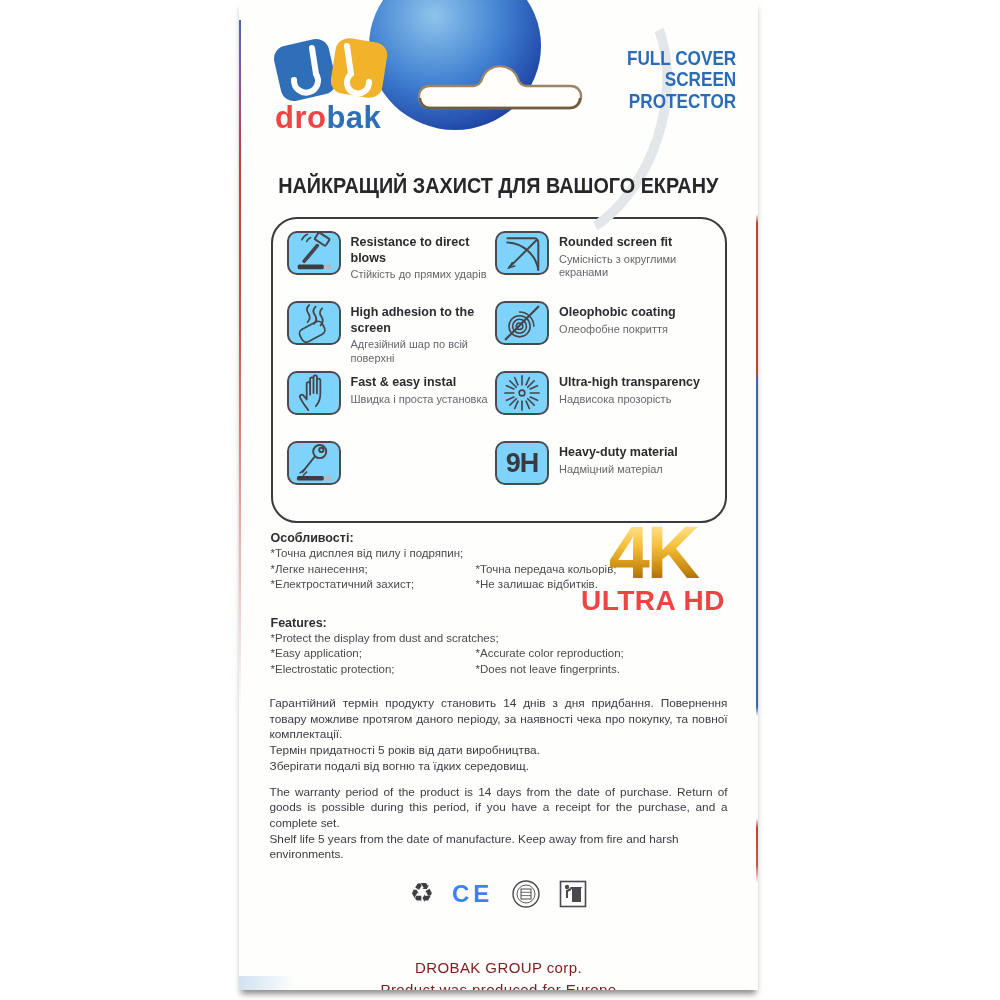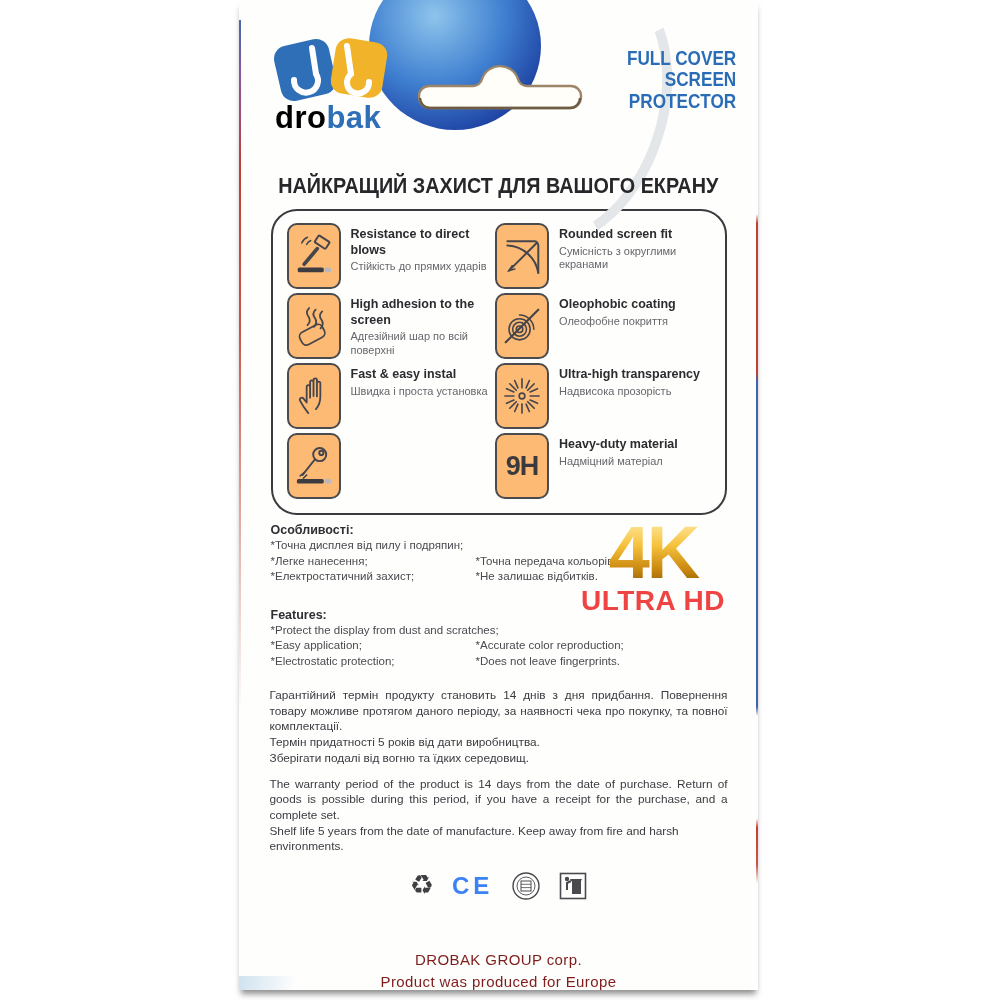--- a/index.html
+++ b/index.html
@@ -43,47 +43,47 @@
     position:absolute;left:238px;top:-30px;width:170px;height:260px;
     border-radius:50%;border:10px solid transparent;
     border-right:10px solid #e3e7ea;transform:rotate(18deg);
   }
   .hang-slot{position:absolute;left:176px;top:64px;}
   .logo{position:absolute;left:32px;top:28px;}
   .wordmark{
     position:absolute;left:36px;top:100px;
     font-size:31px;font-weight:bold;letter-spacing:0.5px;
   }
-  .wordmark .wm-a{color:#000000;}
+  .wordmark .wm-a{color:#ef4444;}
   .wordmark .wm-b{color:#2f6fb8;}
   .product-title{
     position:absolute;right:22px;top:48px;text-align:right;
     color:#2a6db6;font-weight:bold;font-size:19.5px;line-height:1.1;
     transform:scaleX(0.88);transform-origin:100% 0;letter-spacing:0;
   }
 
   
   .headline{
     text-align:center;margin-top:14px;
     font-size:21.5px;font-weight:bold;color:#27272b;white-space:nowrap;
   }
   .headline span{display:inline-block;transform:scaleX(0.92);}
 
   
   .feature-box{
-    width:456px;height:306px;margin:10px auto 0;box-sizing:border-box;
+    width:456px;height:306px;margin:18px auto 0;box-sizing:border-box;
     border:2.5px solid #3a3a3f;border-radius:26px;
     padding:12px 21px 8px 14px;
     display:grid;grid-template-columns:1fr 1fr;grid-auto-rows:70px;
   }
   .feat{display:flex;align-items:flex-start;}
   .feat .icon-box{
-    flex:0 0 54px;width:54px;height:66px;box-sizing:border-box;
+    flex:0 0 54px;width:54px;height:44px;box-sizing:border-box;
     border:2px solid #4a4a4f;border-radius:10px;
-    display:flex;align-items:center;justify-content:center;background:#fdba74;
+    display:flex;align-items:center;justify-content:center;background:#7dd3fc;
   }
   .feat .txt{margin-left:10px;padding-top:4px;}
   .feat .en{font-size:12.5px;font-weight:bold;color:#2c2c30;line-height:1.25;}
   .feat .ua{font-size:11px;color:#66666c;line-height:1.22;margin-top:2px;max-width:160px;}
   .hardness{font-size:27px;font-weight:bold;color:#3a3a3e;letter-spacing:-1px;}
 
   
   .lists{width:456px;margin:8px auto 0;color:#4a4a50;}
   .list-title{font-size:12.5px;font-weight:bold;color:#2e2e33;margin-bottom:1px;}
   .list-line{font-size:11.5px;line-height:1.35;}

